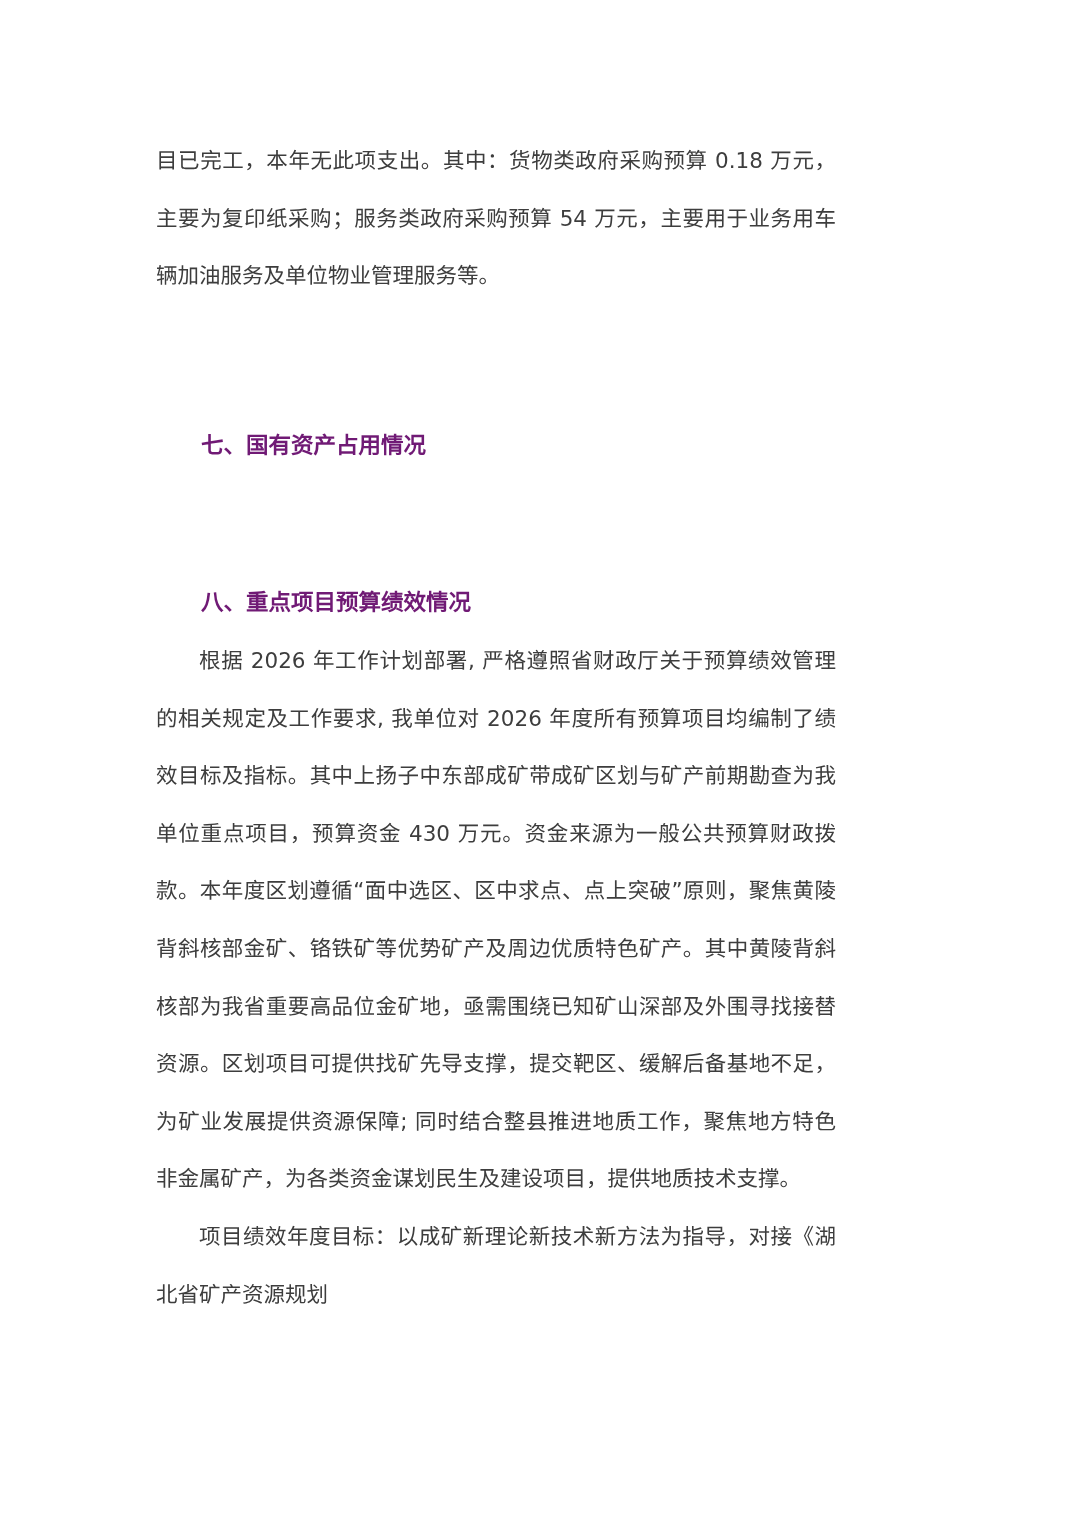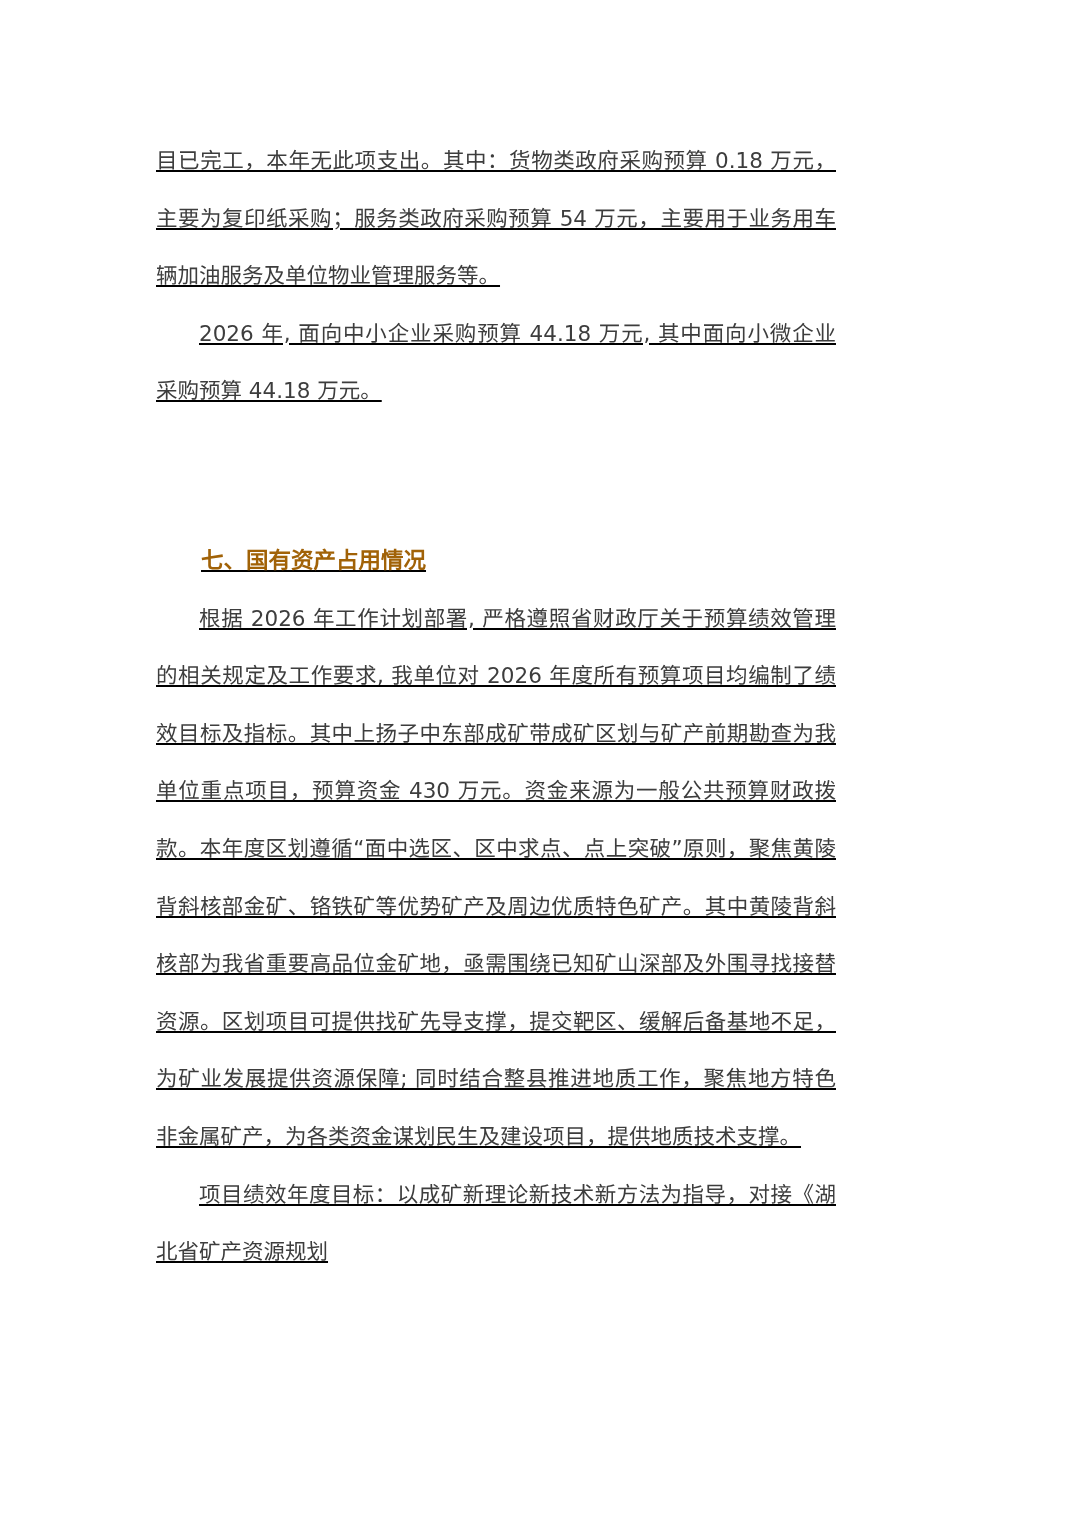--- a/index.html
+++ b/index.html
@@ -7,21 +7,20 @@
     padding: 0;
     background: #ffffff;
   }
   .page {
     position: relative;
     width: 990px;
     height: 1520px;
     background: #ffffff;
     overflow: hidden;
     font-family: "DejaVu Sans", "Liberation Sans", sans-serif;
-    text-decoration: underline;
   }
   .content {
     box-sizing: border-box;
     padding: 132px 154px 0 156px;
     color: #3d3d3d;
     font-size: 21.5px;
     line-height: 57.6px;
     text-align: justify;
     text-justify: inter-ideograph;
   }
@@ -31,41 +30,41 @@
     word-break: break-all;
   }
   .para.no-indent {
     text-indent: 0;
   }
   .heading {
     margin: 112px 0 0 0;
     padding: 0;
     font-size: 22.5px;
     font-weight: 700;
-    color: #a16207;
+    color: #701a75;
     line-height: 57.6px;
     text-indent: 2em;
     text-align: left;
   }
   .heading.second {
     margin-top: 100px;
   }
 </style>
 </head>
 <body>
 
 <div class="page">
   <div class="content">
 
     <p class="para no-indent">目已完工，本年无此项支出。其中：货物类政府采购预算 0.18 万元，主要为复印纸采购；服务类政府采购预算 54 万元，主要用于业务用车辆加油服务及单位物业管理服务等。</p>
 
-    <p class="para">2026 年, 面向中小企业采购预算 44.18 万元, 其中面向小微企业采购预算 44.18 万元。</p>
 
     <h2 class="heading">七、国有资产占用情况</h2>
 
 
+    <h2 class="heading second">八、重点项目预算绩效情况</h2>
 
     <p class="para">根据 2026 年工作计划部署, 严格遵照省财政厅关于预算绩效管理的相关规定及工作要求, 我单位对 2026 年度所有预算项目均编制了绩效目标及指标。其中上扬子中东部成矿带成矿区划与矿产前期勘查为我单位重点项目，预算资金 430 万元。资金来源为一般公共预算财政拨款。本年度区划遵循“面中选区、区中求点、点上突破”原则，聚焦黄陵背斜核部金矿、铬铁矿等优势矿产及周边优质特色矿产。其中黄陵背斜核部为我省重要高品位金矿地，亟需围绕已知矿山深部及外围寻找接替资源。区划项目可提供找矿先导支撑，提交靶区、缓解后备基地不足，为矿业发展提供资源保障; 同时结合整县推进地质工作，聚焦地方特色非金属矿产，为各类资金谋划民生及建设项目，提供地质技术支撑。</p>
 
     <p class="para">项目绩效年度目标：以成矿新理论新技术新方法为指导，对接《湖北省矿产资源规划</p>
 
   </div>
 </div>
 
 </body></html>

